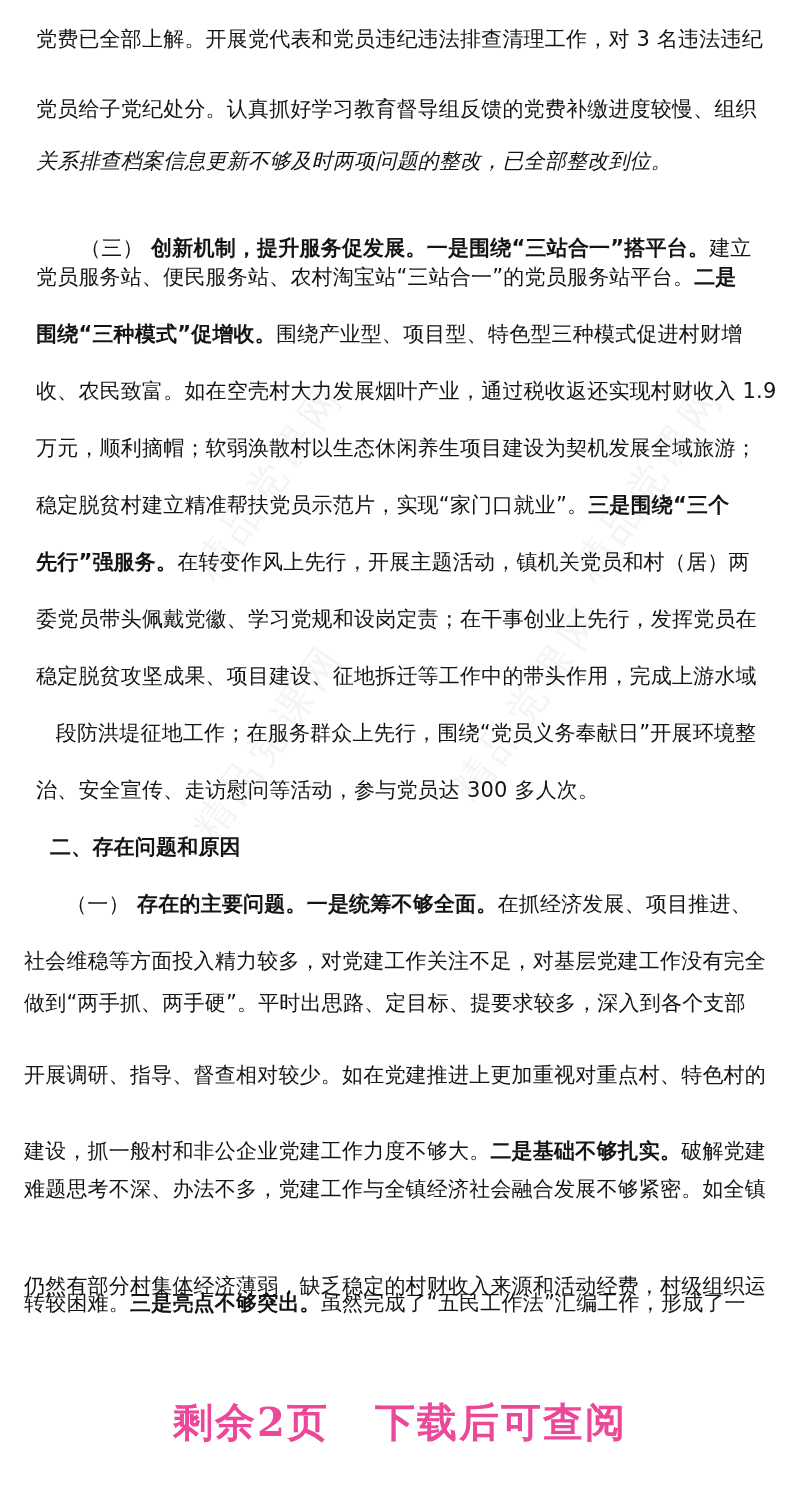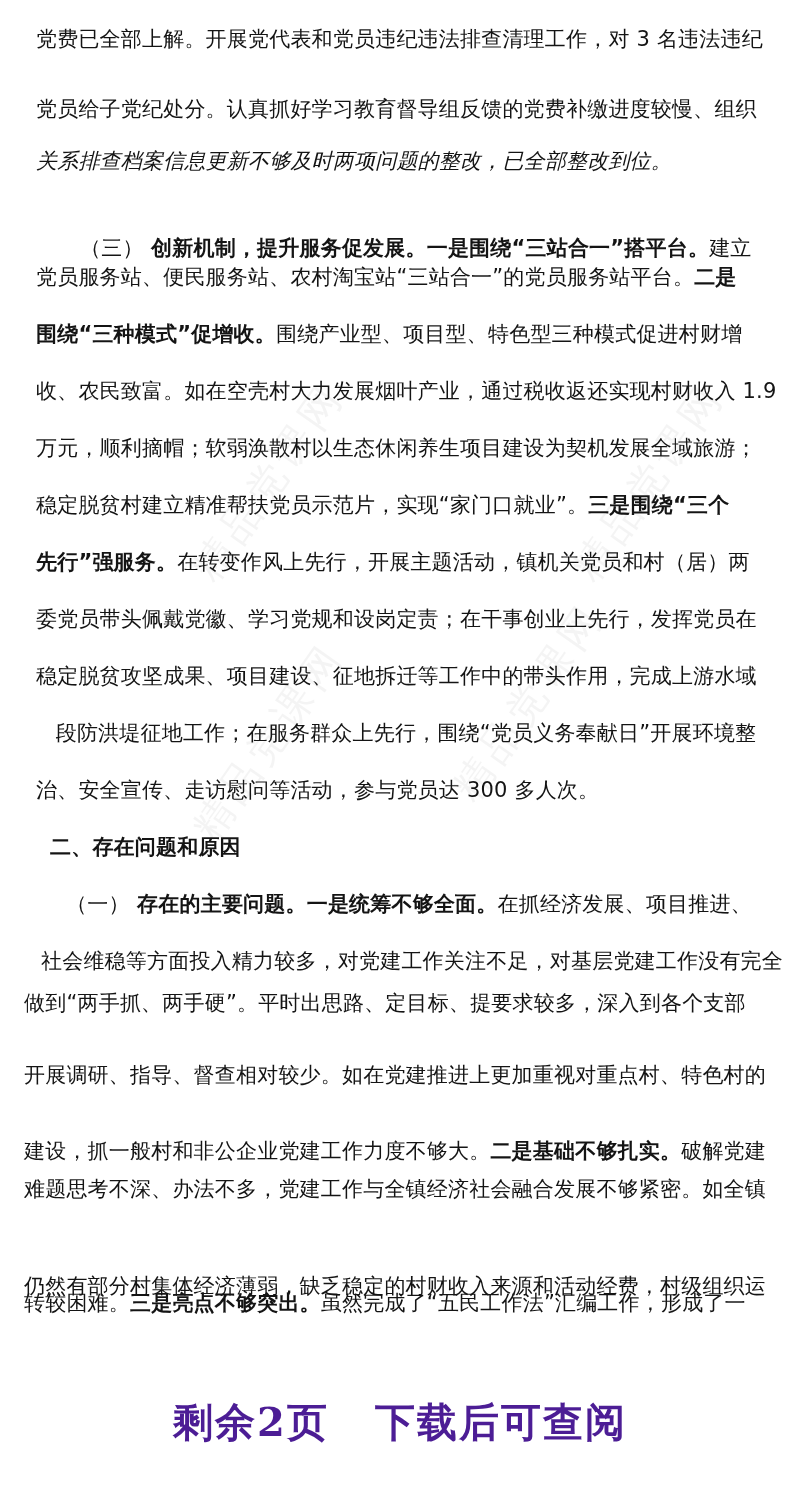--- a/index.html
+++ b/index.html
@@ -7,21 +7,21 @@
          font-family: "DejaVu Sans", "Liberation Sans", sans-serif; color: #141414; }
   .page { position: absolute; left: 0; top: 0; width: 800px; height: 1501px; }
   .line { position: absolute; left: 24px; width: 752px; font-size: 21px; line-height: 30px;
           white-space: nowrap; letter-spacing: 0.2px; }
   .b { font-weight: bold; }
   .wm { position: absolute; font-size: 40px; color: rgba(150,150,150,0.10);
         transform: rotate(-55deg); transform-origin: left top; white-space: nowrap;
         pointer-events: none; letter-spacing: 6px; }
   .footer { position: absolute; left: 0; top: 1395px; width: 800px; text-align: center;
             font-family: "DejaVu Serif", "Liberation Serif", serif; font-weight: bold;
-            font-size: 40px; color: #4c1d95; letter-spacing: 2px; }
+            font-size: 40px; color: #ec4899; letter-spacing: 2px; }
   .footer span { display: inline-block; }
   .footer .gap { width: 46px; }
 </style>
 </head>
 <body>
 
 <div class="page">
 
   <div class="wm" style="left:180px; top:820px;">精品党课网</div>
   <div class="wm" style="left:440px; top:780px;">精品党课网</div>
@@ -38,21 +38,21 @@
       <div class="line" style="top: 376px; left: 36px; width: 740px;"><span>收、农民致富。如在空壳村大力发展烟叶产业，通过税收返还实现村财收入 1.9</span></div>
       <div class="line" style="top: 433px; left: 36px; width: 740px;"><span>万元，顺利摘帽；软弱涣散村以生态休闲养生项目建设为契机发展全域旅游；</span></div>
       <div class="line" style="top: 490px; left: 36px; width: 740px;"><span>稳定脱贫村建立精准帮扶党员示范片，实现“家门口就业”。</span><span class="b">三是围绕“三个</span></div>
       <div class="line" style="top: 547px; left: 36px; width: 740px;"><span class="b">先行”强服务。</span><span>在转变作风上先行，开展主题活动，镇机关党员和村（居）两</span></div>
       <div class="line" style="top: 604px; left: 36px; width: 740px;"><span>委党员带头佩戴党徽、学习党规和设岗定责；在干事创业上先行，发挥党员在</span></div>
       <div class="line" style="top: 661px; left: 36px; width: 740px;"><span>稳定脱贫攻坚成果、项目建设、征地拆迁等工作中的带头作用，完成上游水域</span></div>
       <div class="line" style="top: 718px; left: 36px; width: 740px; text-align: center;"><span>段防洪堤征地工作；在服务群众上先行，围绕“党员义务奉献日”开展环境整</span></div>
       <div class="line" style="top: 775px; left: 36px; width: 740px;"><span>治、安全宣传、走访慰问等活动，参与党员达  300 多人次。</span></div>
       <div class="line" style="top: 832px; left: 50px; width: 710px;"><span class="b">二、存在问题和原因</span></div>
       <div class="line" style="top: 889px; left: 66px; width: 710px;"><span>（一）</span><span class="b">   存在的主要问题。一是统筹不够全面。</span><span>在抓经济发展、项目推进、</span></div>
-      <div class="line" style="top: 946px; left: 41px; width: 752px;"><span>社会维稳等方面投入精力较多，对党建工作关注不足，对基层党建工作没有完全</span></div>
+      <div class="line" style="top: 946px; left: 24px; width: 752px;"><span>社会维稳等方面投入精力较多，对党建工作关注不足，对基层党建工作没有完全</span></div>
       <div class="line" style="top: 988px; left: 24px; width: 752px;"><span>做到“两手抓、两手硬”。平时出思路、定目标、提要求较多，深入到各个支部</span></div>
       <div class="line" style="top: 1060px; left: 24px; width: 752px;"><span>开展调研、指导、督查相对较少。如在党建推进上更加重视对重点村、特色村的</span></div>
       <div class="line" style="top: 1117px; left: 24px; width: 752px; margin-top: 19px;"><span>建设，抓一般村和非公企业党建工作力度不够大。</span><span class="b">二是基础不够扎实。</span><span>破解党建</span></div>
       <div class="line" style="top: 1174px; left: 24px; width: 752px;"><span>难题思考不深、办法不多，党建工作与全镇经济社会融合发展不够紧密。如全镇</span></div>
       <div class="line" style="top: 1231px; left: 24px; width: 752px; margin-top: 40px;"><span>仍然有部分村集体经济薄弱，缺乏稳定的村财收入来源和活动经费，村级组织运</span></div>
       <div class="line" style="top: 1288px; left: 24px; width: 752px;"><span>转较困难。</span><span class="b">三是亮点不够突出。</span><span>虽然完成了“五民工作法”汇编工作，形成了一</span></div>
     </div>
 
   <div class="footer">
     <span>剩余2页</span><span class="gap"></span><span>下载后可查阅</span>

